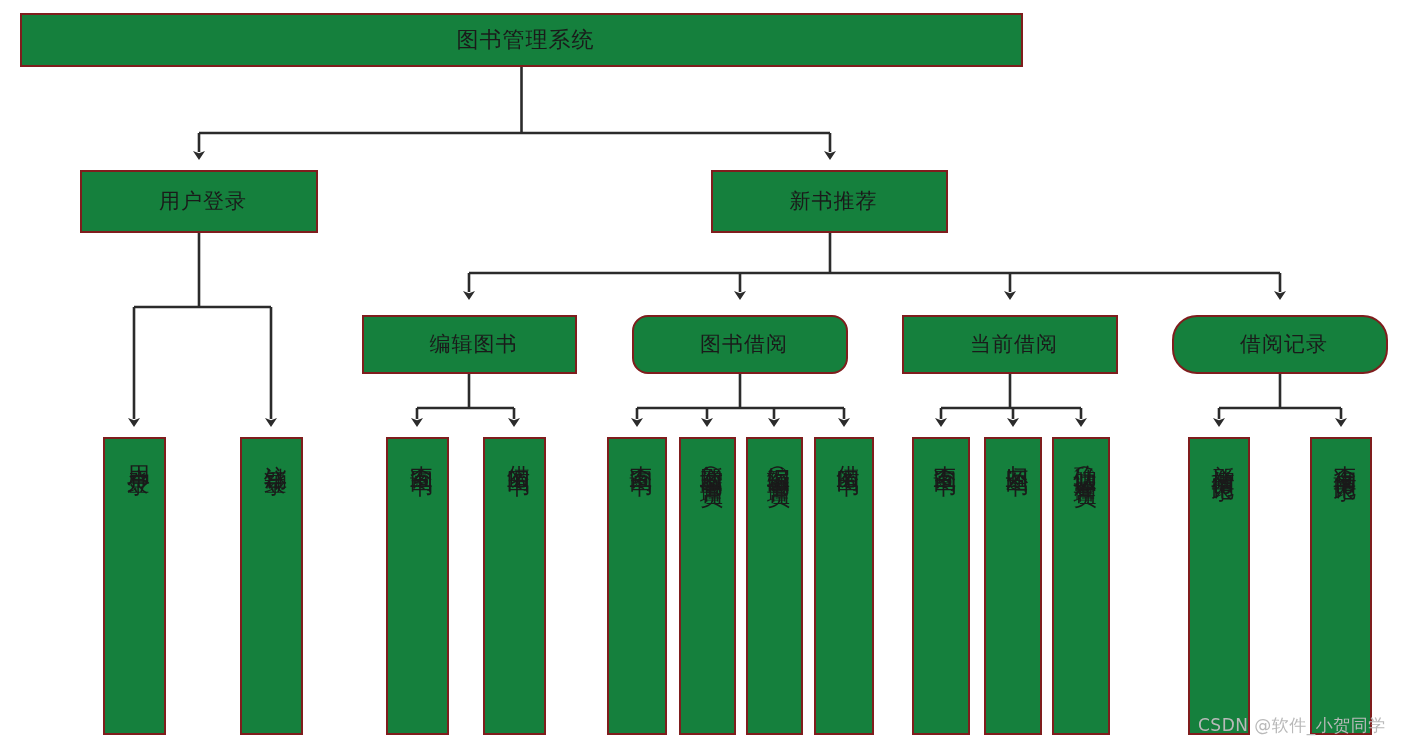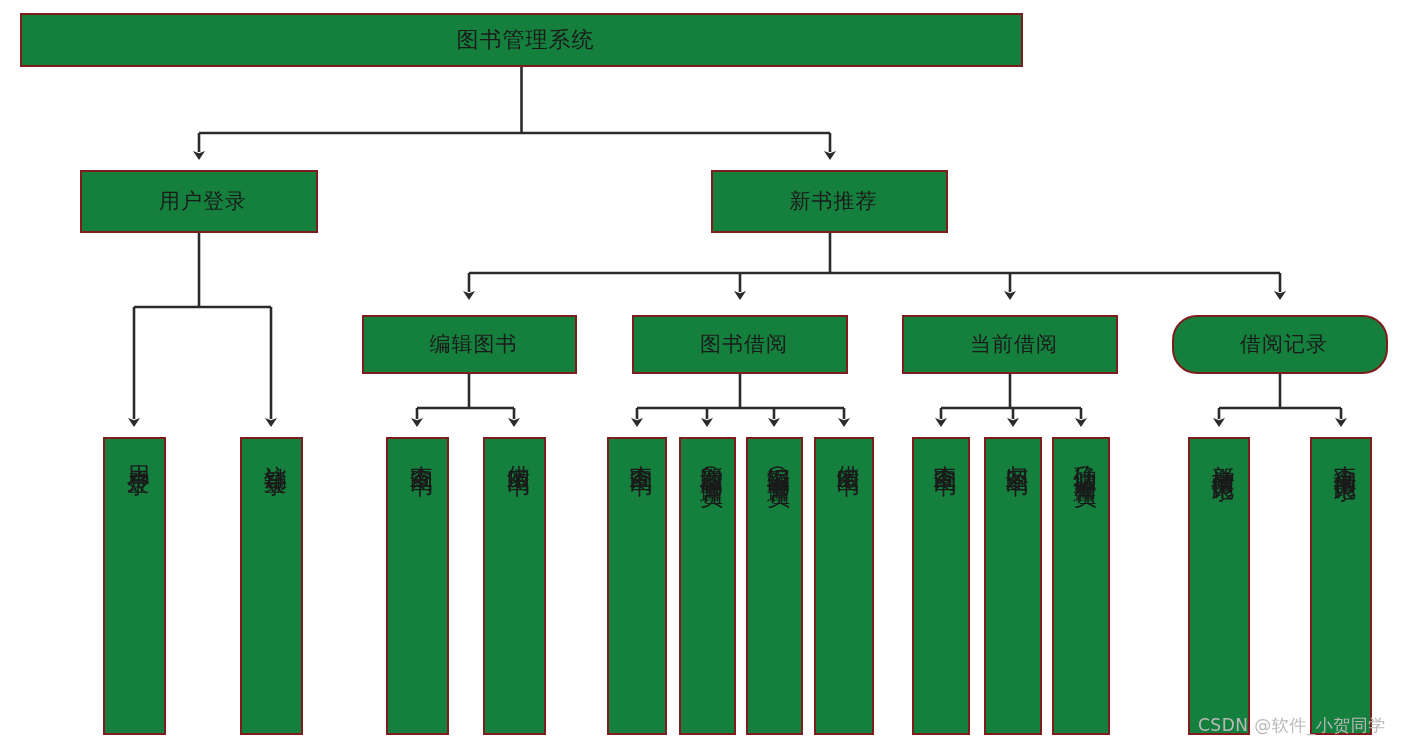--- a/index.html
+++ b/index.html
@@ -131,21 +131,21 @@
   </div>
 
   <div class="node horiz" style="left:711px;top:170px;width:237px;height:63px;">
     <span class="label">新书推荐</span>
   </div>
 
   <div class="node horiz" style="left:362px;top:315px;width:215px;height:59px;">
     <span class="label">编辑图书</span>
   </div>
 
-  <div class="node horiz" style="left:632px;top:315px;width:216px;height:59px;">
+  <div class="node horiz" style="left:632px;top:315px;width:216px;height:59px;border-radius:16px;">
     <span class="label">图书借阅</span>
   </div>
 
   <div class="node horiz" style="left:902px;top:315px;width:216px;height:59px;">
     <span class="label">当前借阅</span>
   </div>
 
   <div class="node horiz" style="left:1172px;top:315px;width:216px;height:59px;border-radius:25px;">
     <span class="label">借阅记录</span>
   </div>

